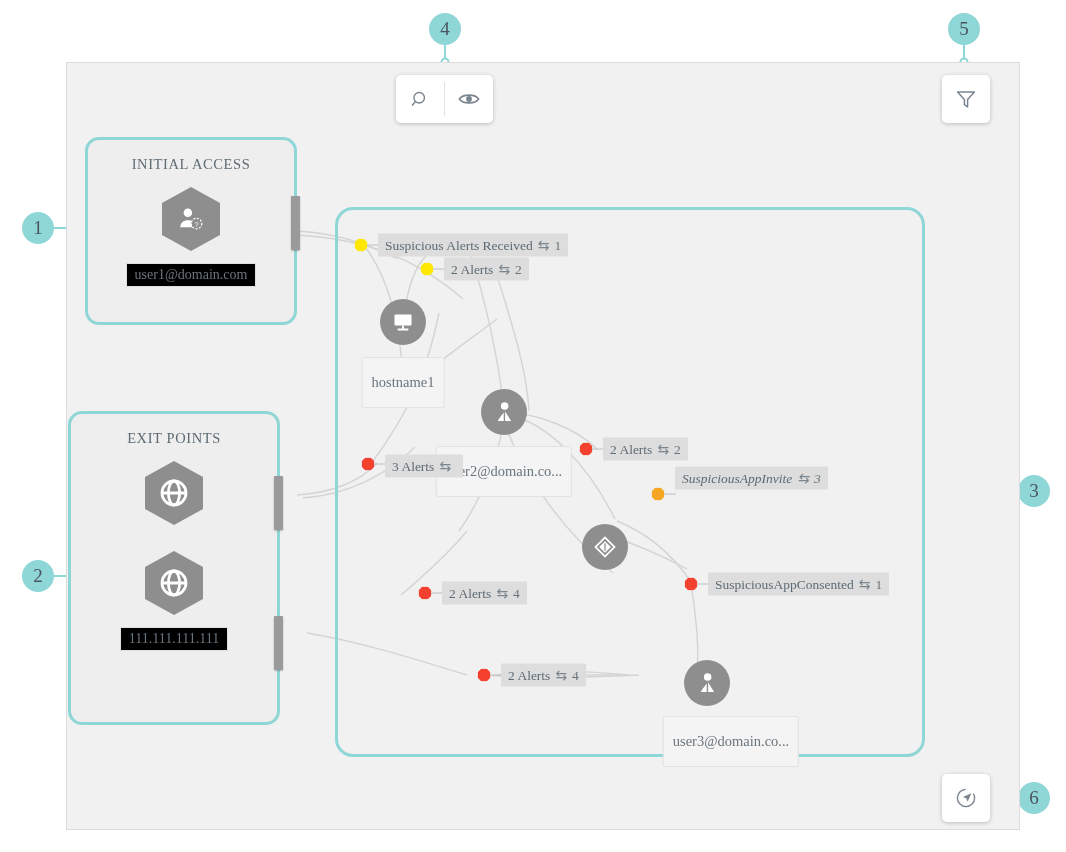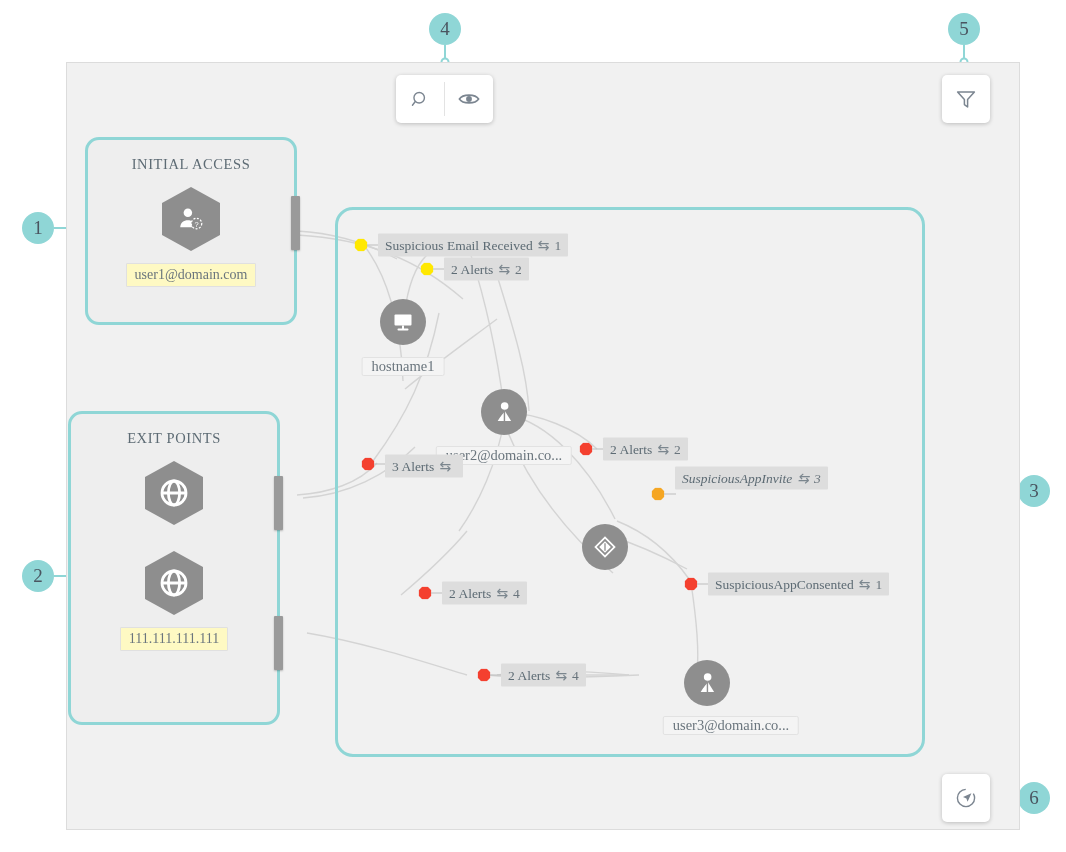--- a/index.html
+++ b/index.html
@@ -74,21 +74,21 @@
     border-radius: 50%;
     background: #8e8e8e;
     display: flex;
     align-items: center;
     justify-content: center;
   }
 
   
   .chip {
     display: inline-block;
-    background: #fef9c3;
+    background: #000000;
     border: 1px solid #e0e0e0;
     color: #6a757d;
     font-size: 14px;
     padding: 3px 8px;
     border-radius: 1px;
     white-space: nowrap;
     font-family: "Liberation Serif", serif;
   }
   .chip-wrap { text-align: center; margin-top: 12px; }
 
@@ -119,21 +119,21 @@
     position: absolute;
     transform: translate(-50%,-50%);
   }
   .gnode-label {
     position: absolute;
     transform: translate(-50%, 0);
     background: #f4f4f4;
     border: 1px solid #e2e2e2;
     color: #6a757d;
     font-size: 14.5px;
-    padding: 0 9px;
+    padding: 16px 9px;
     border-radius: 2px;
     white-space: nowrap;
     font-family: "Liberation Serif", serif;
   }
 
   
   .marker {
     position: absolute;
     width: 13px; height: 13px;
     transform: translate(-50%,-50%);
@@ -367,21 +367,21 @@
         <path d="M12.4 10.6 L12.4 20.4" stroke="#8e8e8e" stroke-width="1.3"></path>
         <path d="M12.3 11 L7.4 16.6" stroke="#8e8e8e" stroke-width="1.3"></path>
       </svg>
     </div>
   </div>
   <div class="gnode-label" style="left:664px;top:653px;">user3@domain.co...</div>
 
   <div class="marker yellow" style="left:294px;top:182px;"></div>
   <div class="leader" style="left:300px;top:182px;width:12px;"></div>
   <div class="alert-label" style="left:311px;top:182px;">
-    <span>Suspicious Email Received</span>
+    <span>Suspicious Alerts Received</span>
     <span class="arrows">⇆</span>
     <span class="cnt">1</span>
   </div>
 
   <div class="marker yellow" style="left:360px;top:206px;"></div>
   <div class="leader" style="left:366px;top:206px;width:12px;"></div>
   <div class="alert-label" style="left:377px;top:206px;">
     <span>2 Alerts</span>
     <span class="arrows">⇆</span>
     <span class="cnt">2</span>

